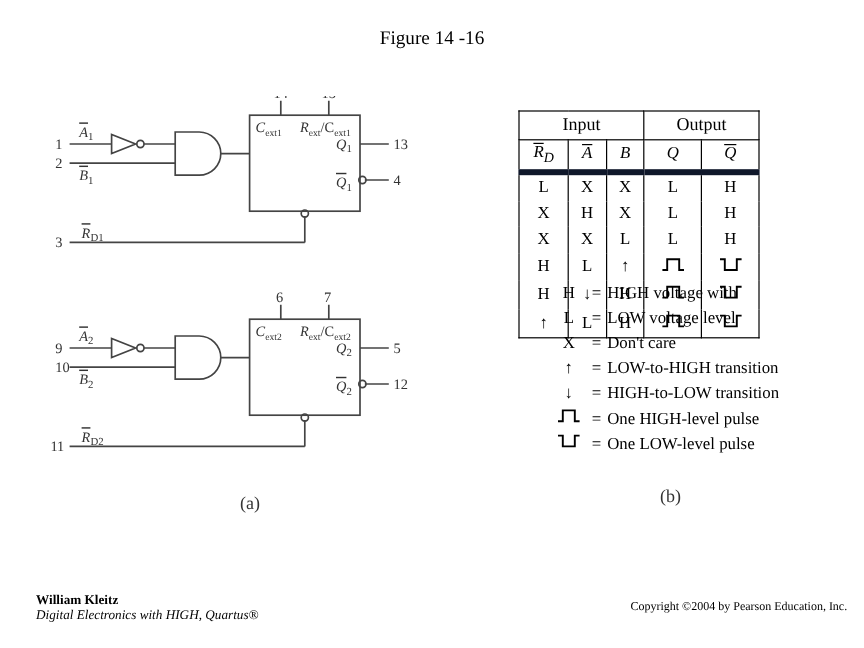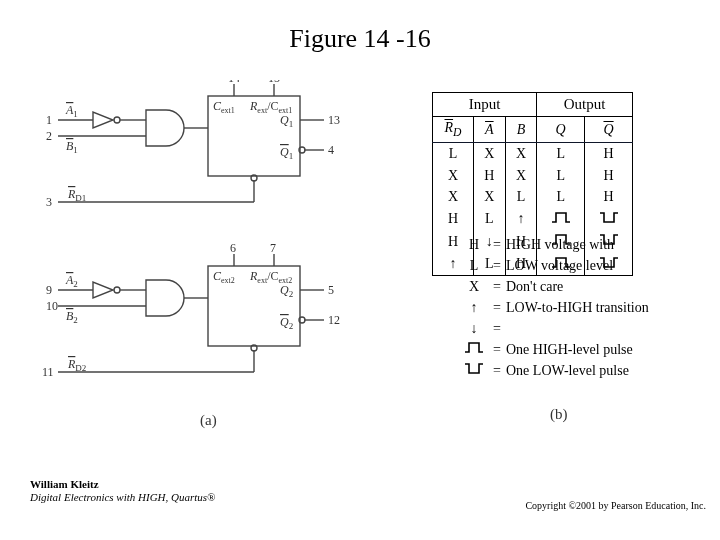--- a/index.html
+++ b/index.html
@@ -11,21 +11,21 @@
     color: #000;
     position: relative;
     overflow: hidden;
   }
   .title {
     position: absolute;
     top: 24px;
     left: 0;
     right: 0;
     text-align: center;
-    font-size: 26px;
+    font-size: 16px;
   }
   .fig-area {
     position: absolute;
     top: 80px;
     left: 38px;
     width: 330px;
     height: 360px;
   }
   .fig-area svg { width: 100%; height: 100%; }
   .cap-a {
@@ -53,21 +53,21 @@
     line-height: 1.25;
   }
   .sec-head th {
     border: 1px solid #000;
     font-weight: normal;
     font-size: 15px;
   }
   .col-head td {
     border-left: 1px solid #000;
     border-right: 1px solid #000;
-    border-bottom: 1px solid #0f172a;
+    border-bottom: 5px solid #0f172a;
     font-style: italic;
   }
   .over { text-decoration: overline; font-style: italic; }
   tbody.data td {
     border-left: 1px solid #000;
     border-right: 1px solid #000;
     padding: 2px 6px;
   }
   tbody.data tr:last-child td { border-bottom: 1px solid #000; }
   .legend {
@@ -83,21 +83,21 @@
   .cap-b {
     position: absolute;
     top: 406px;
     left: 550px;
     font-size: 15px;
     color: #333;
   }
   .credit-left {
     position: absolute;
     left: 30px;
-    bottom: 36px;
+    bottom: 20px;
     font-size: 11px;
     line-height: 1.2;
   }
   .credit-left .author { font-weight: bold; }
   .credit-left .book { font-style: italic; }
   .credit-right {
     position: absolute;
     right: 14px;
     bottom: 28px;
     font-size: 10px;
@@ -285,20 +285,21 @@
       <span>Don't care</span>
     </div>
     <div class="row">
       <span class="sym">↑</span>
       <span class="eq">=</span>
       <span>LOW-to-HIGH transition</span>
     </div>
     <div class="row">
       <span class="sym">↓</span>
       <span class="eq">=</span>
+      <span>HIGH-to-LOW transition</span>
     </div>
     <div class="row">
       <span class="sym"><svg width="22" height="14" viewBox="0 0 20 14">
           <path d="M1 12 L5 12 L5 3 L15 3 L15 12 L19 12" fill="none" stroke="#000" stroke-width="1.6"></path>
         </svg></span>
       <span class="eq">=</span>
       <span>One HIGH-level pulse</span>
     </div>
     <div class="row">
       <span class="sym"><svg width="22" height="14" viewBox="0 0 20 14">
@@ -307,14 +308,14 @@
       <span class="eq">=</span>
       <span>One LOW-level pulse</span>
     </div>
   </div>
 
 <div class="credit-left">
   <div class="author">William Kleitz</div>
   <div class="book">Digital Electronics with HIGH, Quartus®</div>
 </div>
 <div class="credit-right">
-  <div>Copyright ©2001 by Pearson Education, Inc.</div>
+  <div>Copyright ©2004 by Pearson Education, Inc.</div>
 </div>
 
 </body></html>

